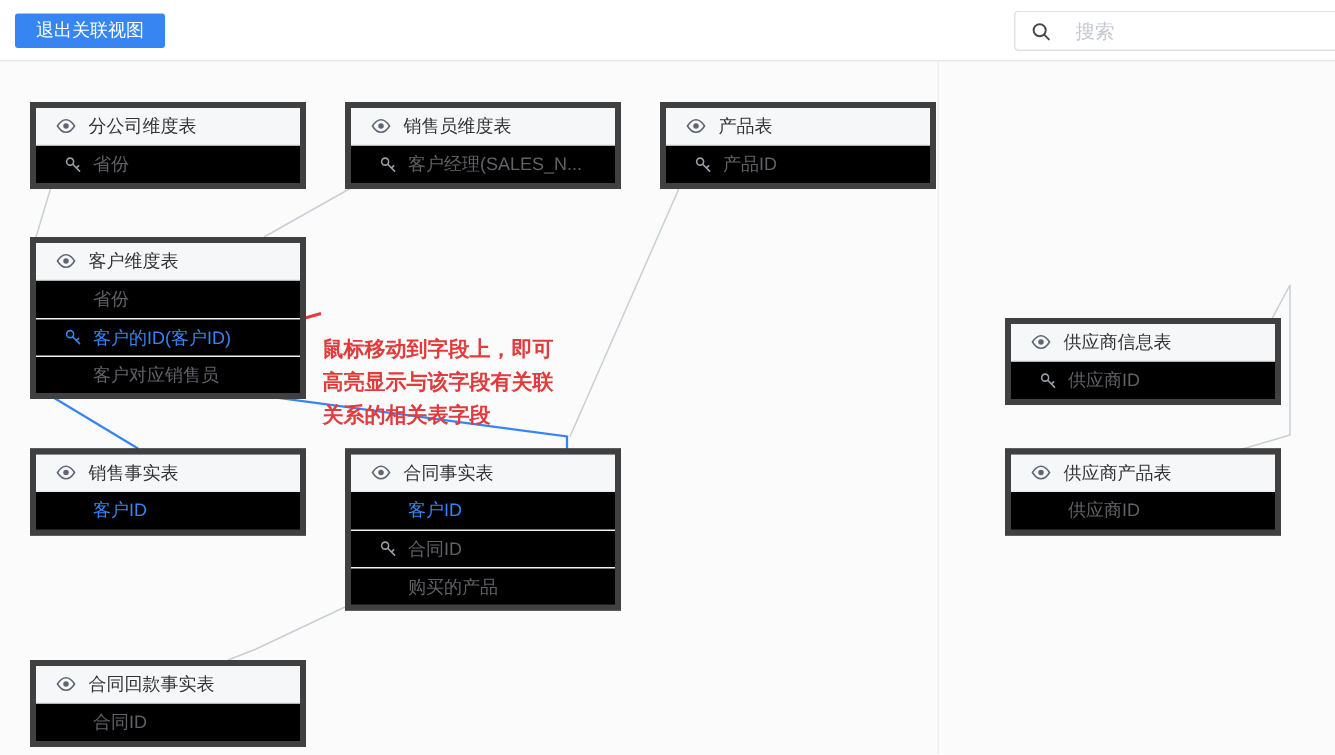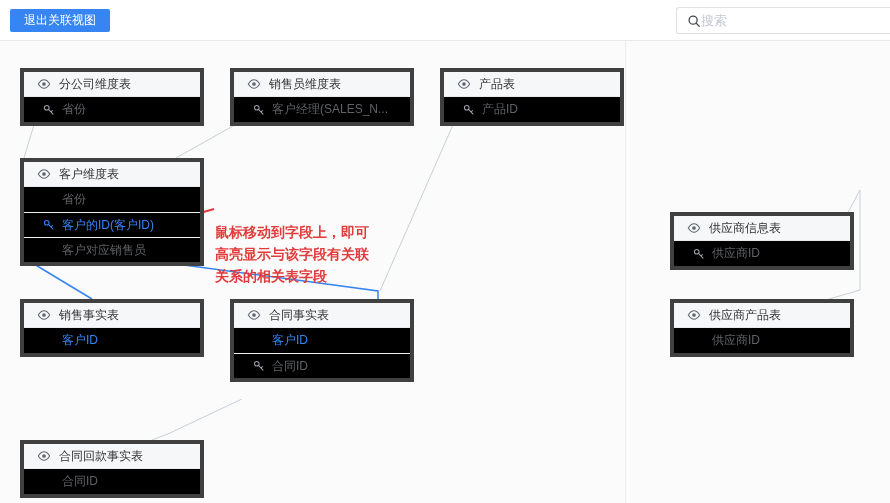--- a/index.html
+++ b/index.html
@@ -3,21 +3,21 @@
 <meta charset="utf-8">
 <style>
   * { margin:0; padding:0; box-sizing:border-box; }
   html,body { background:#fff; }
   body { font-family:"Liberation Sans","DejaVu Sans",sans-serif; }
   .screen { position:relative; width:890px; height:503px; background:#fbfbfc; overflow:hidden; }
 
   
   .topbar { position:absolute; top:0; left:0; right:0; height:41px; background:#fff; border-bottom:1px solid #e8e8e8; z-index:3; }
   .exit-btn { position:absolute; left:10px; top:9px; height:23px; padding:0 14px; background:#3685F2; color:#fff; border:none; border-radius:2px; font-size:12px; cursor:pointer; font-family:Liberation Sans, sans-serif; }
-  .search-box { position:absolute; left:676px; top:7px; width:214px; height:27px; border:1px solid #dfe1e6; border-right:none; border-radius:3px 0 0 3px; background:#fff; display:flex; align-items:center; padding-left:10px; gap:0; }
+  .search-box { position:absolute; left:676px; top:7px; width:214px; height:27px; border:1px solid #dfe1e6; border-right:none; border-radius:3px 0 0 3px; background:#fff; display:flex; align-items:center; padding-left:10px; gap:16px; }
   .search-box input { border:none; outline:none; font-size:13px; color:#333; flex:1; font-family:inherit; background:transparent; min-width:0; }
   .search-box input::placeholder { color:#c3c7cf; }
 
   
   .divider { position:absolute; left:625px; top:41px; bottom:0; width:1px; background:#ededed; z-index:0; }
   .wires { position:absolute; left:0; top:0; z-index:1; pointer-events:none; }
 
   
   .table-card { position:absolute; width:184px; background:#000000; border:4px solid #404040; z-index:2; font-size:12px; }
   .card-header { height:25px; display:flex; align-items:center; gap:8px; padding-left:13px; background:#f6f7f9; border-bottom:1px solid #e8eaed; color:#333; white-space:nowrap; }
@@ -160,20 +160,23 @@
     </div>
     <div class="field-row hl">
       <span>客户ID</span>
     </div>
     <div class="field-row">
       <svg class="ic" width="12" height="12" viewBox="0 0 16 16">
           <use href="#icon-key"></use>
         </svg>
       <span>合同ID</span>
     </div>
+    <div class="field-row">
+      <span>购买的产品</span>
+    </div>
   </div>
 
   <div class="table-card" style="left:670px;top:212px">
     <div class="card-header">
       <svg class="ic" width="14" height="14" viewBox="0 0 16 16">
           <use href="#icon-eye"></use>
         </svg>
       <span>供应商信息表</span>
     </div>
     <div class="field-row">

